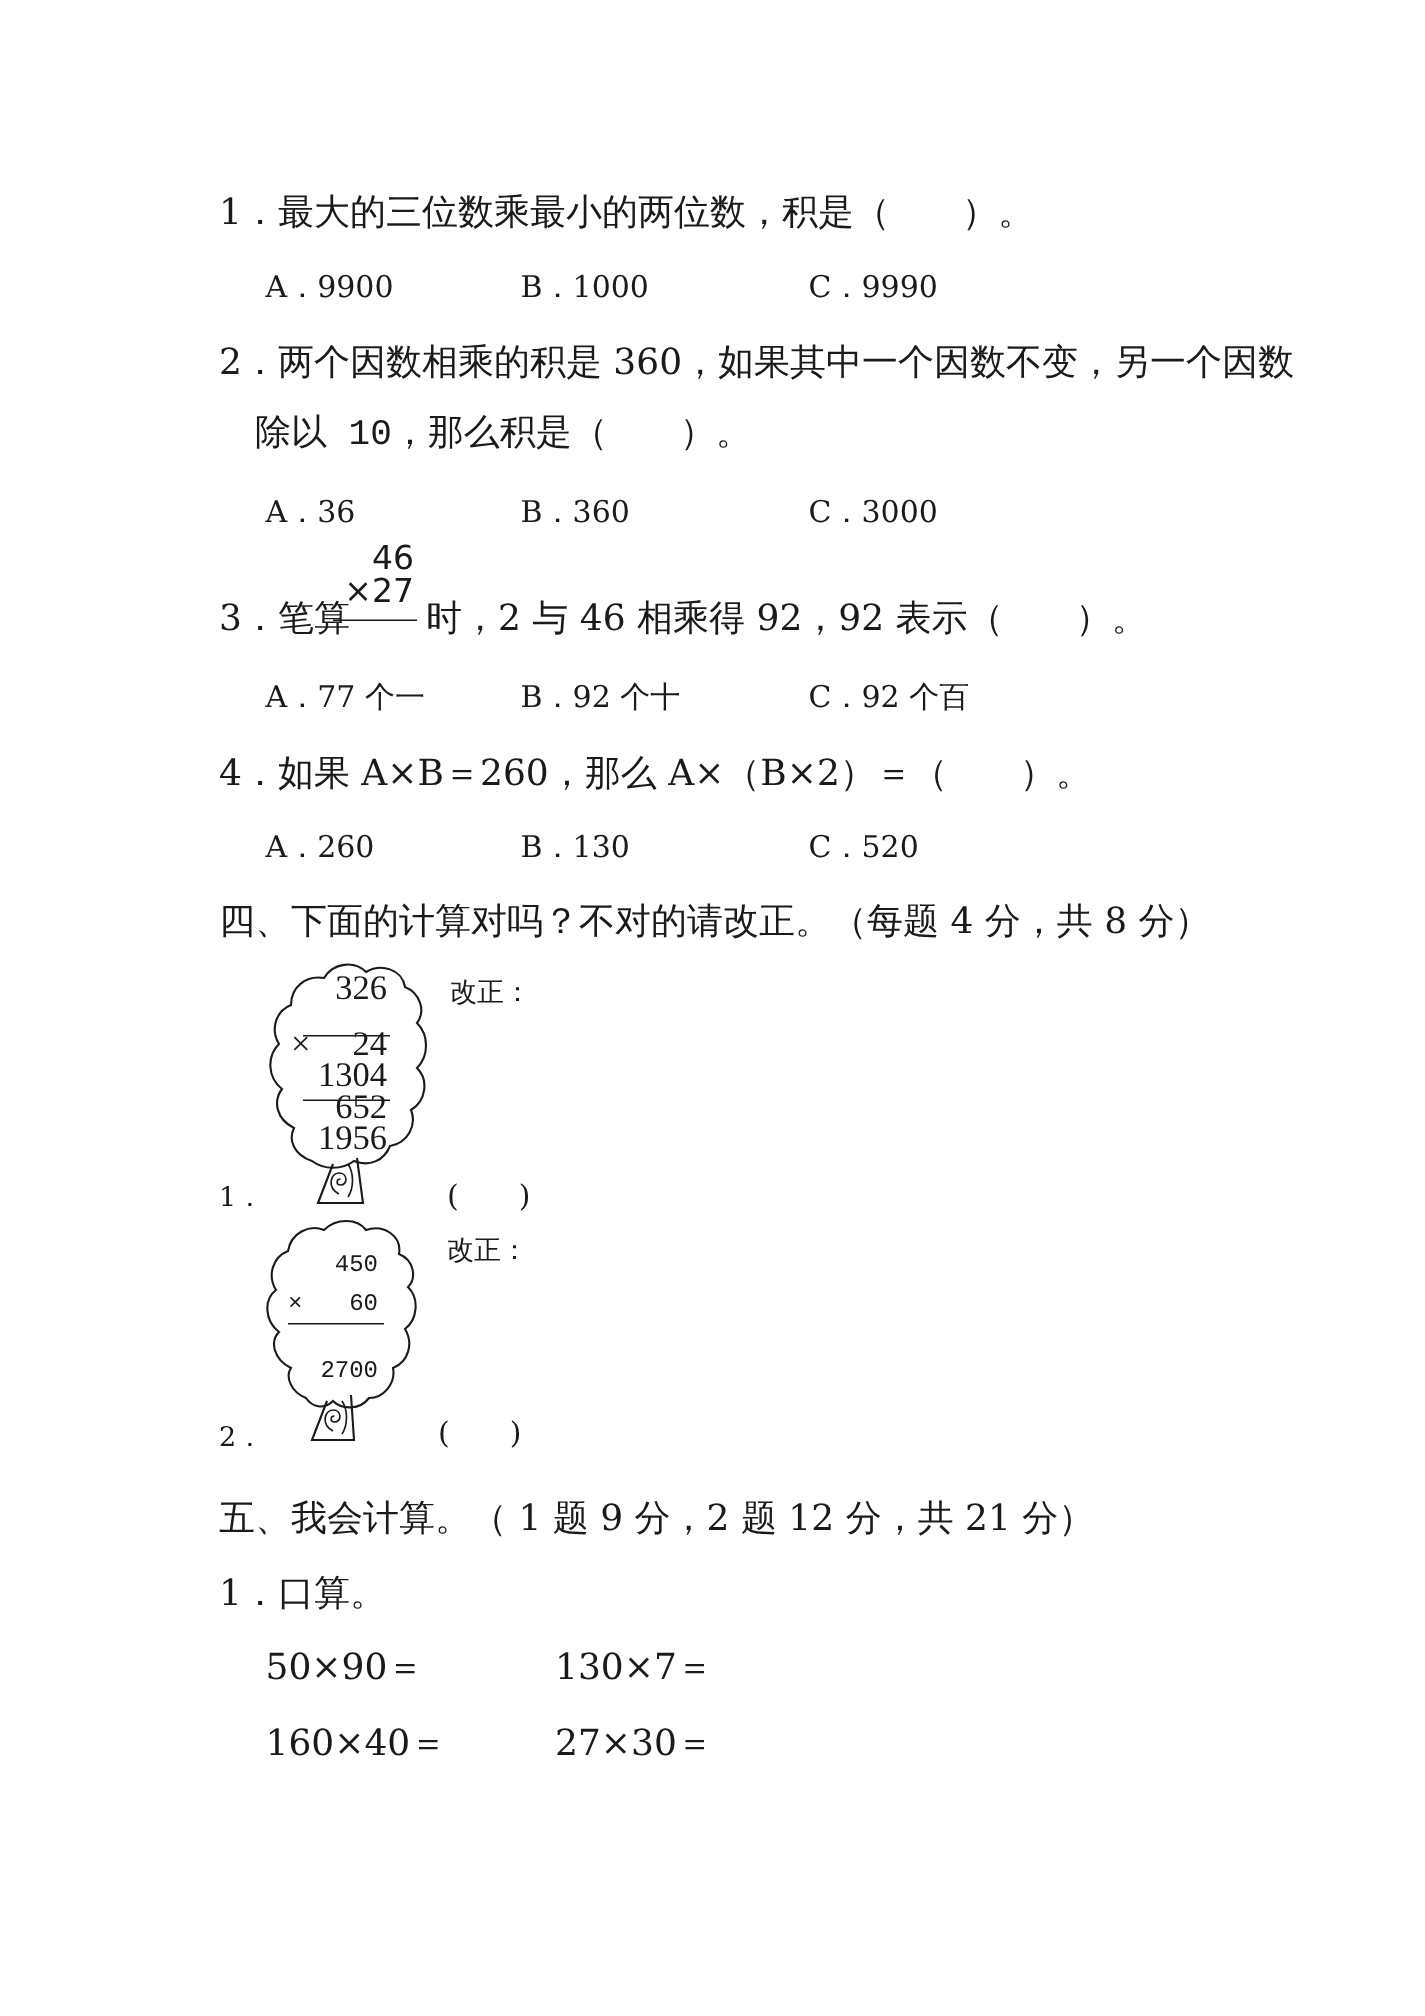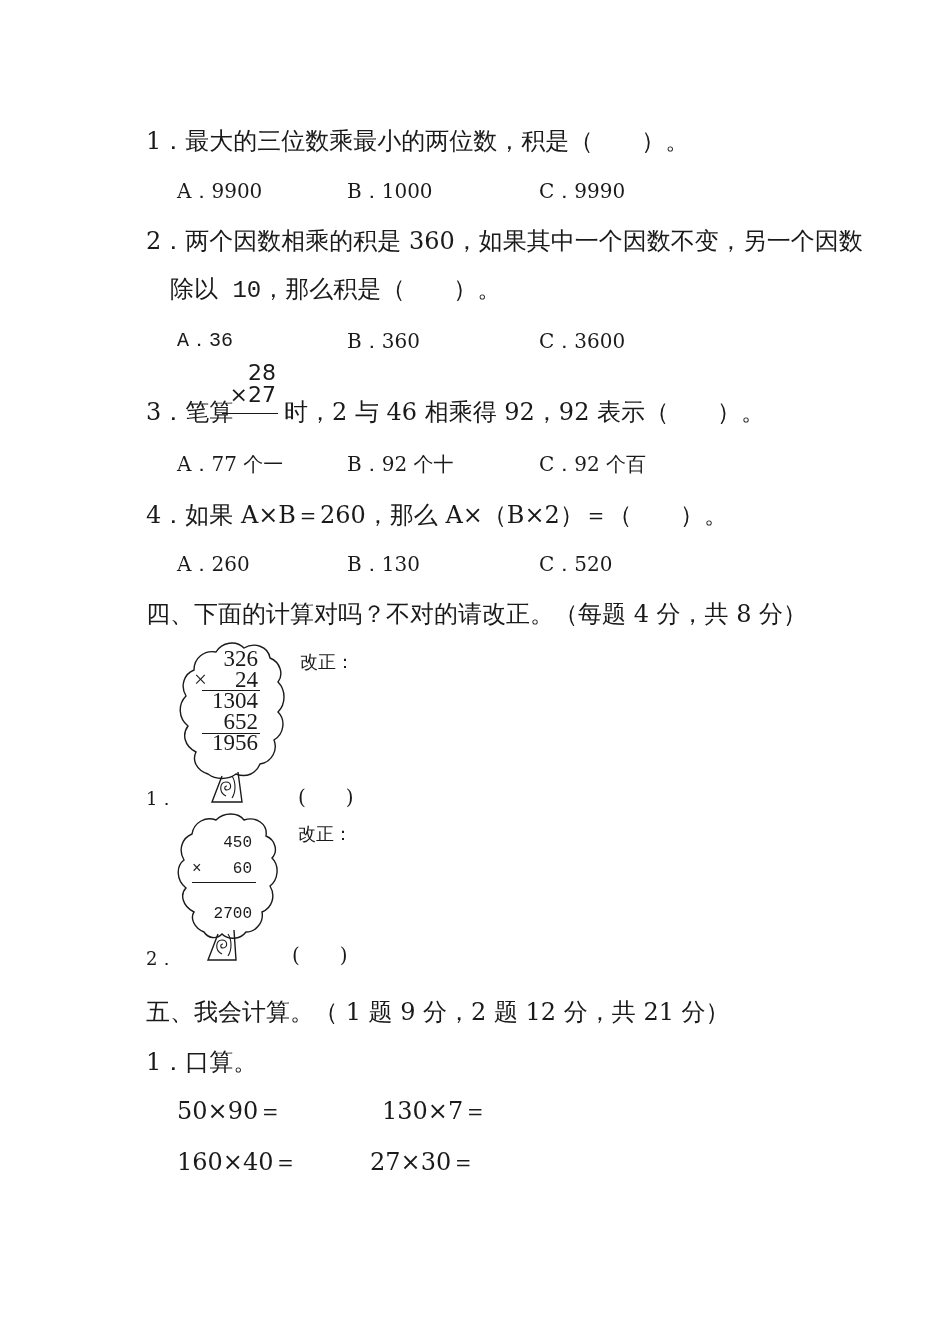--- a/index.html
+++ b/index.html
@@ -20,29 +20,29 @@
   <span>1．</span><span>最大的三位数乘最小的两位数，积是（　　）。</span>
 </div>
 <div class="opt" style="left:177px;top:179px;">A．9900</div>
 <div class="opt" style="left:347px;top:179px;">B．1000</div>
 <div class="opt" style="left:539px;top:179px;">C．9990</div>
 
 <div class="abs" style="left:146px;top:229px;">
   <span>2．</span><span>两个因数相乘的积是 360，如果其中一个因数不变，另一个因数</span>
 </div>
 <div class="abs" style="left:170px;top:279px;font-family:Liberation Mono, monospace;">除以 10，那么积是（　　）。</div>
-<div class="opt" style="left:177px;top:329px;font-family:Liberation Mono, monospace;">A．36</div>
+<div class="opt" style="left:177px;top:329px;">A．36</div>
 <div class="opt" style="left:347px;top:329px;">B．360</div>
-<div class="opt" style="left:539px;top:329px;">C．3600</div>
+<div class="opt" style="left:539px;top:329px;">C．3000</div>
 
 <div class="abs" style="left:146px;top:400px;">
   <span>3．</span><span>笔算</span>
 </div>
 <div class="vcalc" style="left:224px;top:362px;width:52px;font-family:'DejaVu Sans','Liberation Sans',sans-serif;">
-  <div>28</div>
+  <div>46</div>
   <div>×27</div>
 </div>
 <div class="vline" style="left:222px;top:413px;width:56px;"></div>
 <div class="abs" style="left:284px;top:400px;">时，2 与 46 相乘得 92，92 表示（　　）。</div>
 <div class="opt" style="left:177px;top:452px;">A．77 个一</div>
 <div class="opt" style="left:347px;top:452px;">B．92 个十</div>
 <div class="opt" style="left:539px;top:452px;text-align:center;">C．92 个百</div>
 
 <div class="abs" style="left:146px;top:503px;">
   <span>4．</span><span>如果 A×B＝260，那么 A×（B×2）＝（　　）。</span>
@@ -54,21 +54,21 @@
 <div class="abs" style="left:146px;top:602px;">四、下面的计算对吗？不对的请改正。（每题 4 分，共 8 分）</div>
 
 <svg class="tree" width="120" height="170" style="left:174px;top:636px;" viewBox="0 0 120 170">
   <path d="M34,138 C22,134 18,124 22,116 C10,110 8,98 14,90 C4,82 4,68 12,60 C6,50 10,38 20,34 C20,22 30,14 42,16 C48,6 62,4 70,12 C80,6 94,10 96,22 C106,26 110,38 104,46 C112,54 112,68 104,76 C112,84 110,98 100,104 C104,114 98,126 86,128 C82,138 72,142 62,138 C54,144 42,144 34,138 Z" fill="none" stroke="#1a1a1a" stroke-width="1.4"></path>
   <path d="M48,140 L38,166 L68,166 L64,136" fill="none" stroke="#1a1a1a" stroke-width="1.4"></path>
   <path d="M52,160 C44,156 46,146 52,146 C58,146 58,154 53,154 C50,154 50,150 53,150" fill="none" stroke="#1a1a1a" stroke-width="1.1"></path>
   <path d="M58,140 C62,146 62,156 58,162" fill="none" stroke="#1a1a1a" stroke-width="1.1"></path>
 </svg>
 <div class="small-calc" style="left:194px;top:648px;width:64px;">
   <div>326</div>
-  <div style="text-align:justify;text-align-last:justify;">×　24</div>
+  <div style="text-align:justify;text-align-last:justify;margin-top:16px;">×　24</div>
   <div>1304</div>
   <div>652</div>
   <div>1956</div>
 </div>
 <div class="vline" style="left:202px;top:690px;width:58px;border-top-width:1px;"></div>
 <div class="vline" style="left:202px;top:733px;width:58px;border-top-width:1px;"></div>
 <div class="abs" style="left:300px;top:650px;font-size:18px;">改正：</div>
 <div class="abs" style="left:146px;top:787px;font-size:18px;">1．</div>
 <div class="abs" style="left:298px;top:785px;font-size:20px;">(　　)</div>
 
@@ -84,15 +84,15 @@
   <div style="margin-top:19px;">2700</div>
 </div>
 <div class="vline" style="left:192px;top:882px;width:64px;border-top-width:1px;"></div>
 <div class="abs" style="left:298px;top:822px;font-size:18px;">改正：</div>
 <div class="abs" style="left:146px;top:947px;font-size:18px;">2．</div>
 <div class="abs" style="left:292px;top:943px;font-size:20px;">(　　)</div>
 
 <div class="abs" style="left:146px;top:1000px;">五、我会计算。（ 1 题 9 分，2 题 12 分，共 21 分）</div>
 <div class="abs" style="left:146px;top:1050px;">1．口算。</div>
 <div class="abs" style="left:177px;top:1099px;">50×90＝</div>
-<div class="abs" style="left:370px;top:1099px;margin-left:12px;">130×7＝</div>
+<div class="abs" style="left:370px;top:1099px;">130×7＝</div>
 <div class="abs" style="left:177px;top:1150px;">160×40＝</div>
 <div class="abs" style="left:370px;top:1150px;">27×30＝</div>
 
 </body></html>

